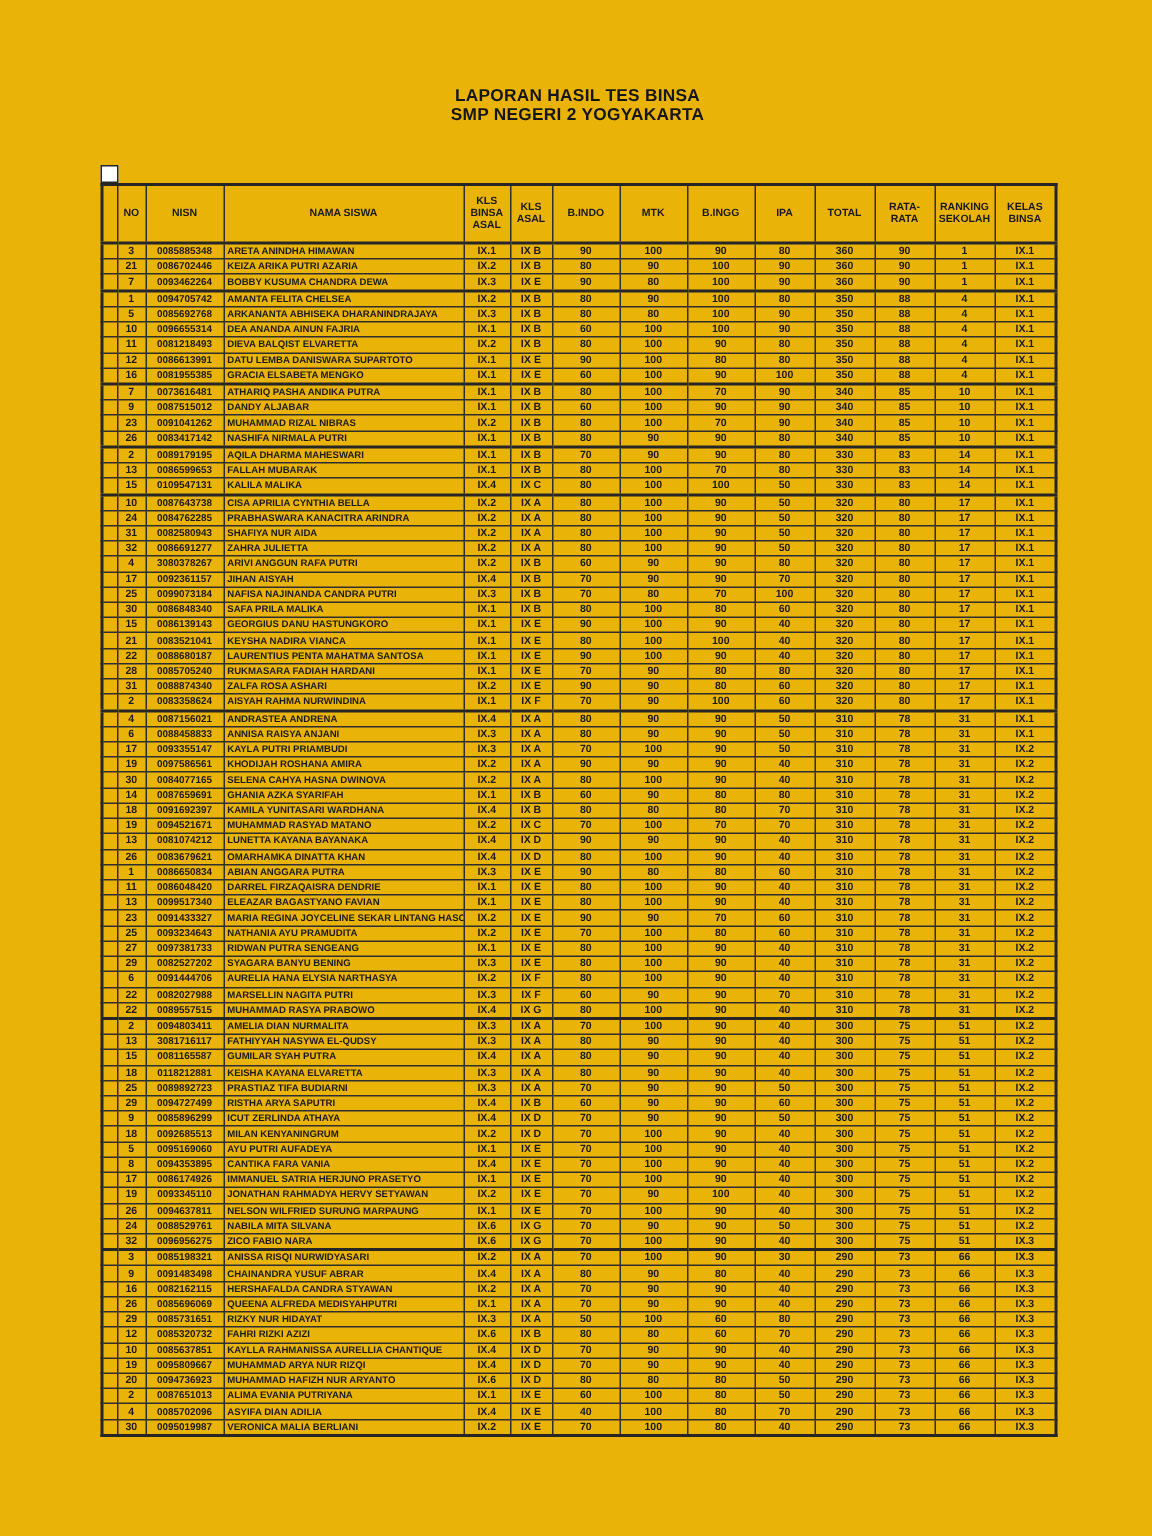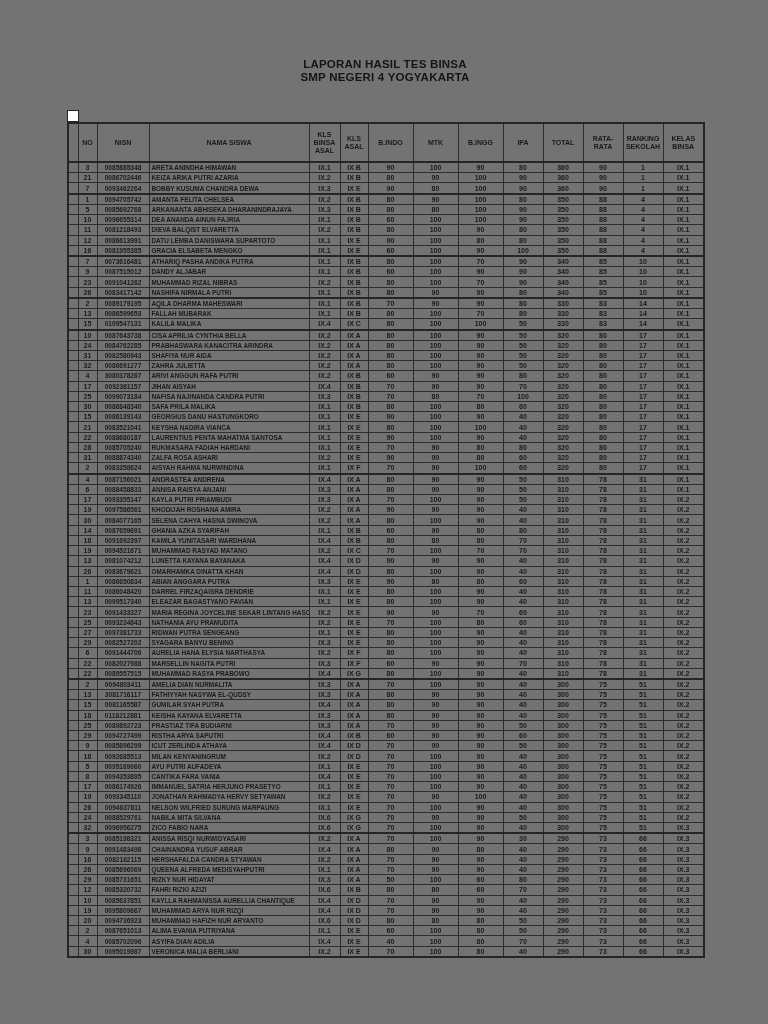--- a/index.html
+++ b/index.html
@@ -4,21 +4,21 @@
 <style>
   html,body{margin:0;padding:0;}
   body{
     width:768px;height:1024px;
     background:#ffffff;
     font-family:"Liberation Sans", sans-serif;
     color:#1a1a1a;
     position:relative;
     -webkit-font-smoothing:antialiased;
   }
-  .page{position:absolute;inset:0;background:#737373;padding-left:32px;}
+  .page{position:absolute;inset:0;background:#eab308;padding-left:32px;}
   .title-block{
     position:absolute;top:58px;left:67px;width:636px;
     text-align:center;
   }
   .title-line{
     font-size:11.5px;font-weight:bold;line-height:13px;
     letter-spacing:0.2px;color:#151515;
   }
   .stub-box{
     position:absolute;left:67px;top:110px;width:12px;height:12px;
@@ -71,21 +71,21 @@
   col.c-ranking{width:40px;}
   col.c-kelas{width:41px;}
 </style>
 </head>
 <body>
 
 <div class="page">
 
   <div class="title-block">
     <div class="title-line">LAPORAN HASIL TES BINSA</div>
-    <div class="title-line">SMP NEGERI 4 YOGYAKARTA</div>
+    <div class="title-line">SMP NEGERI 2 YOGYAKARTA</div>
   </div>
 
   <div class="stub-box"></div>
 
   <table class="results">
     <colgroup>
       <col class="c-gutter">
         <col class="c-no">
         <col class="c-nisn">
         <col class="c-nama">

